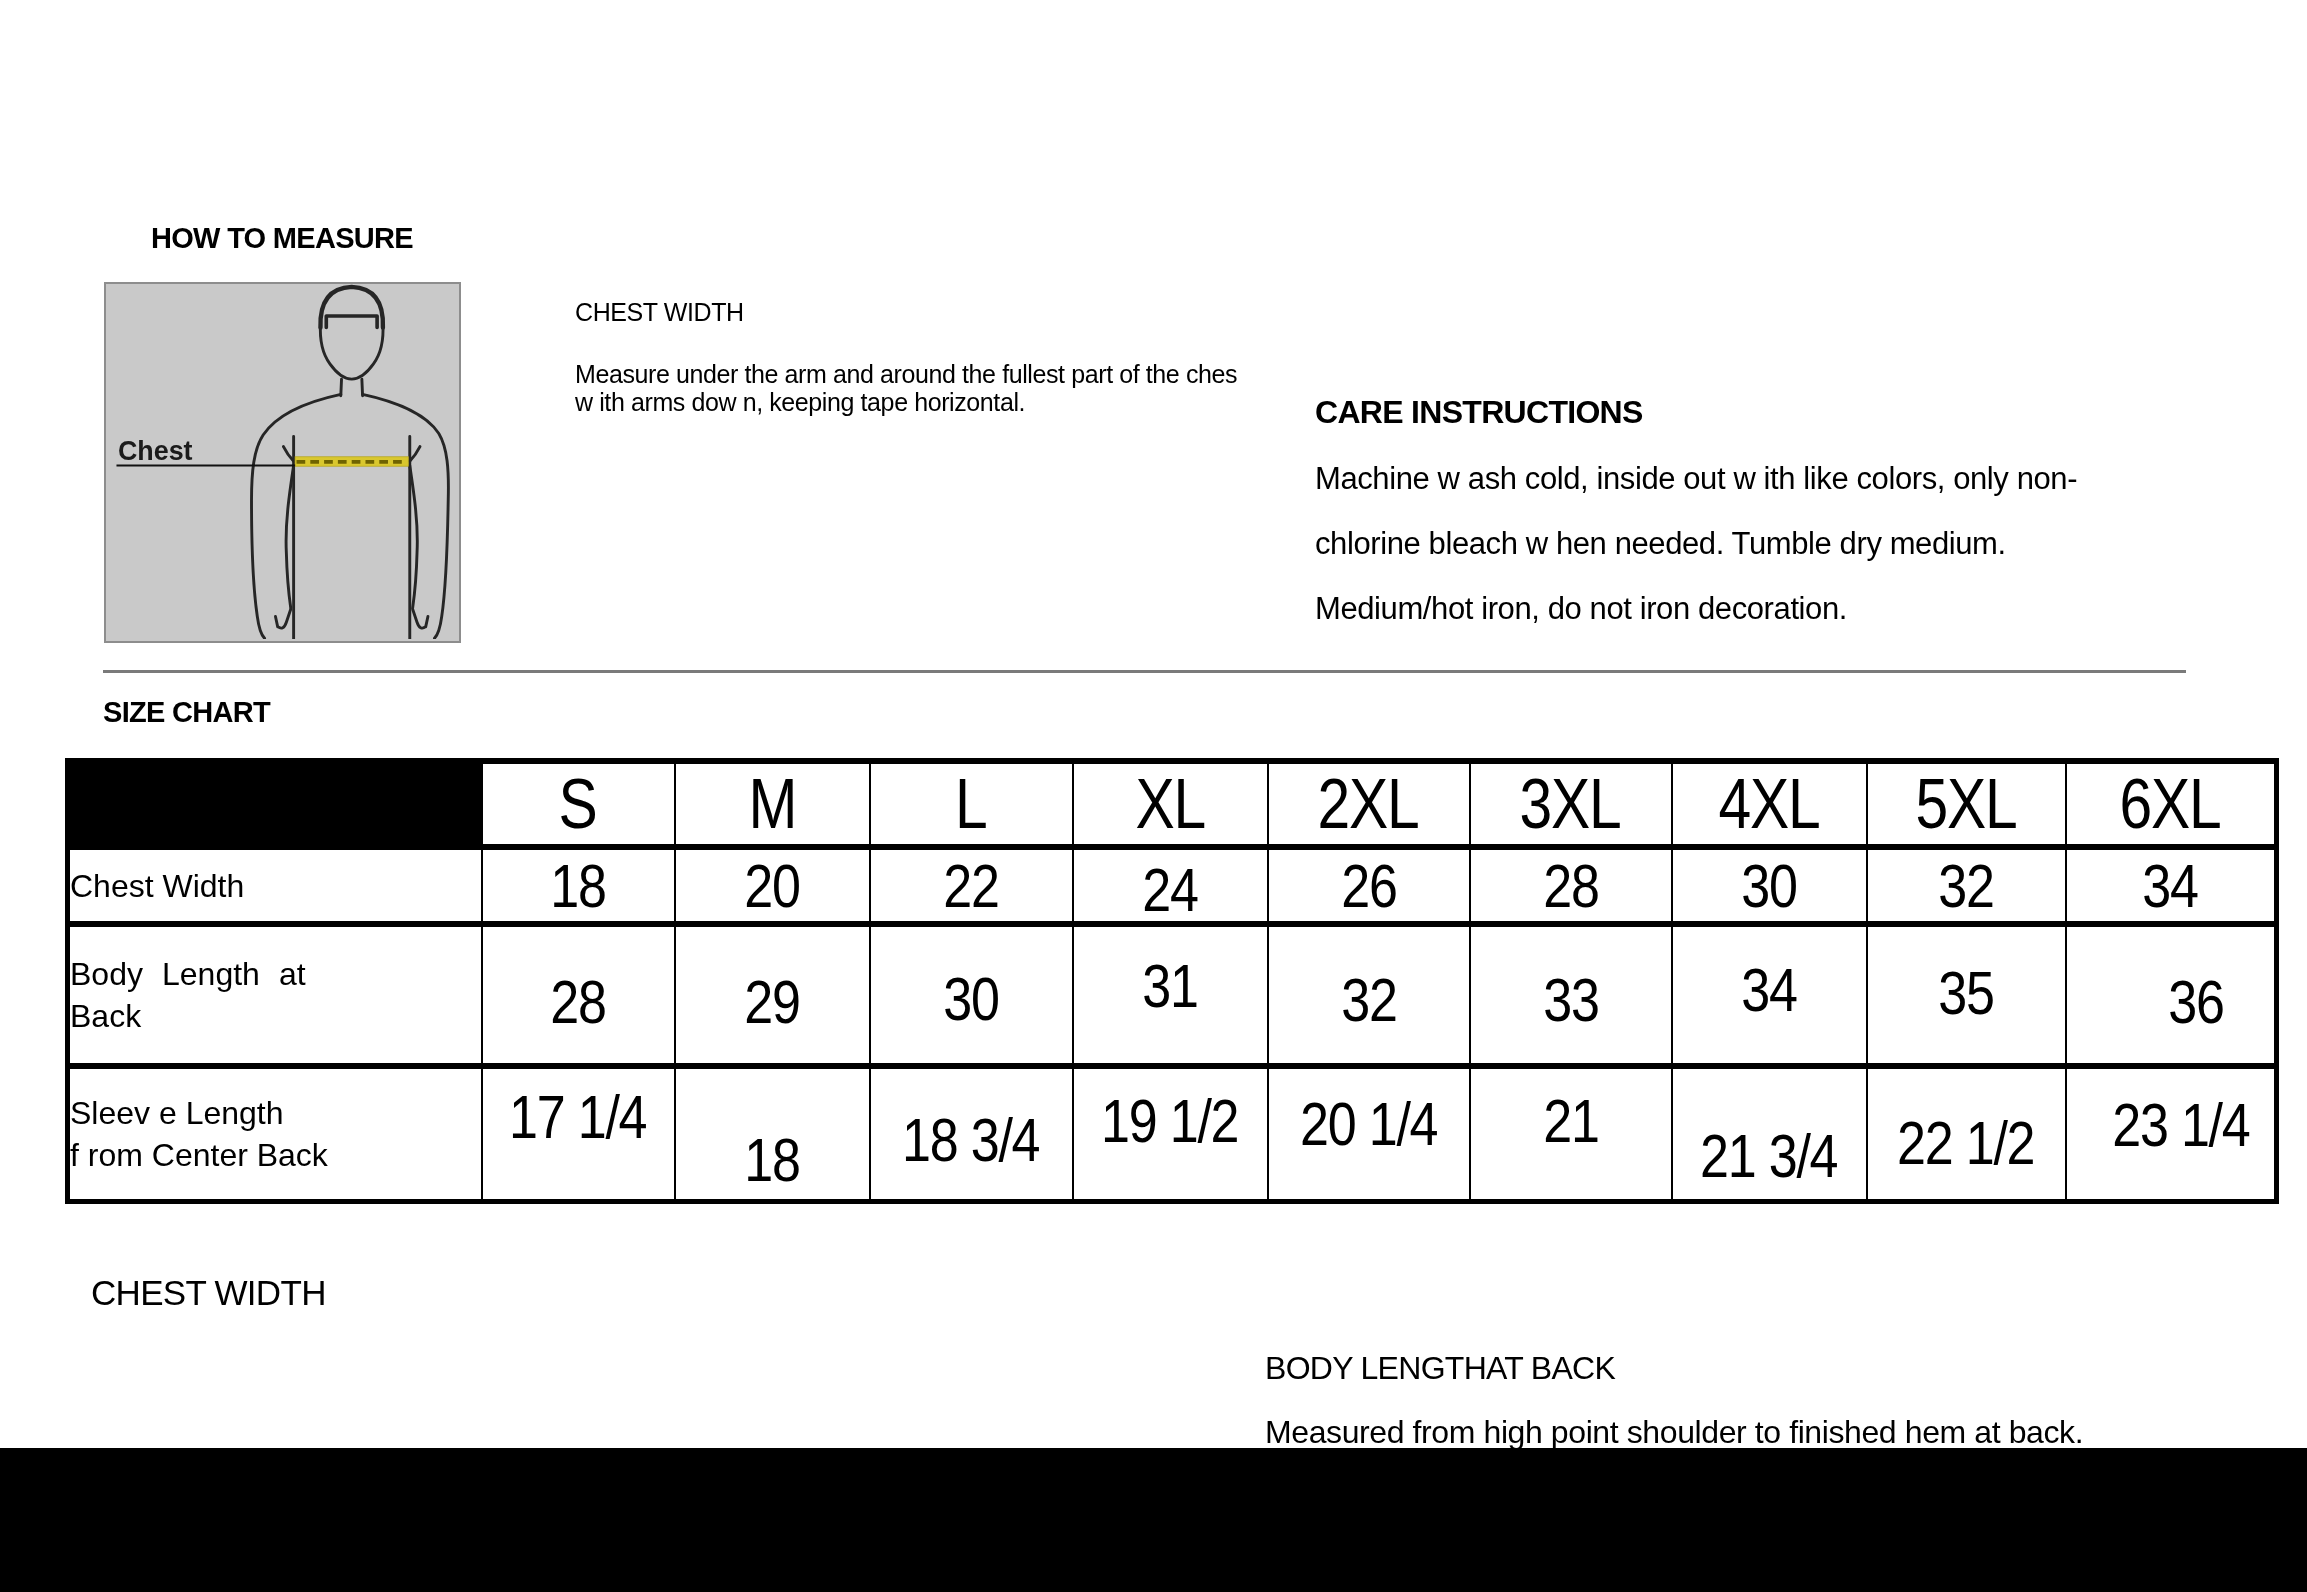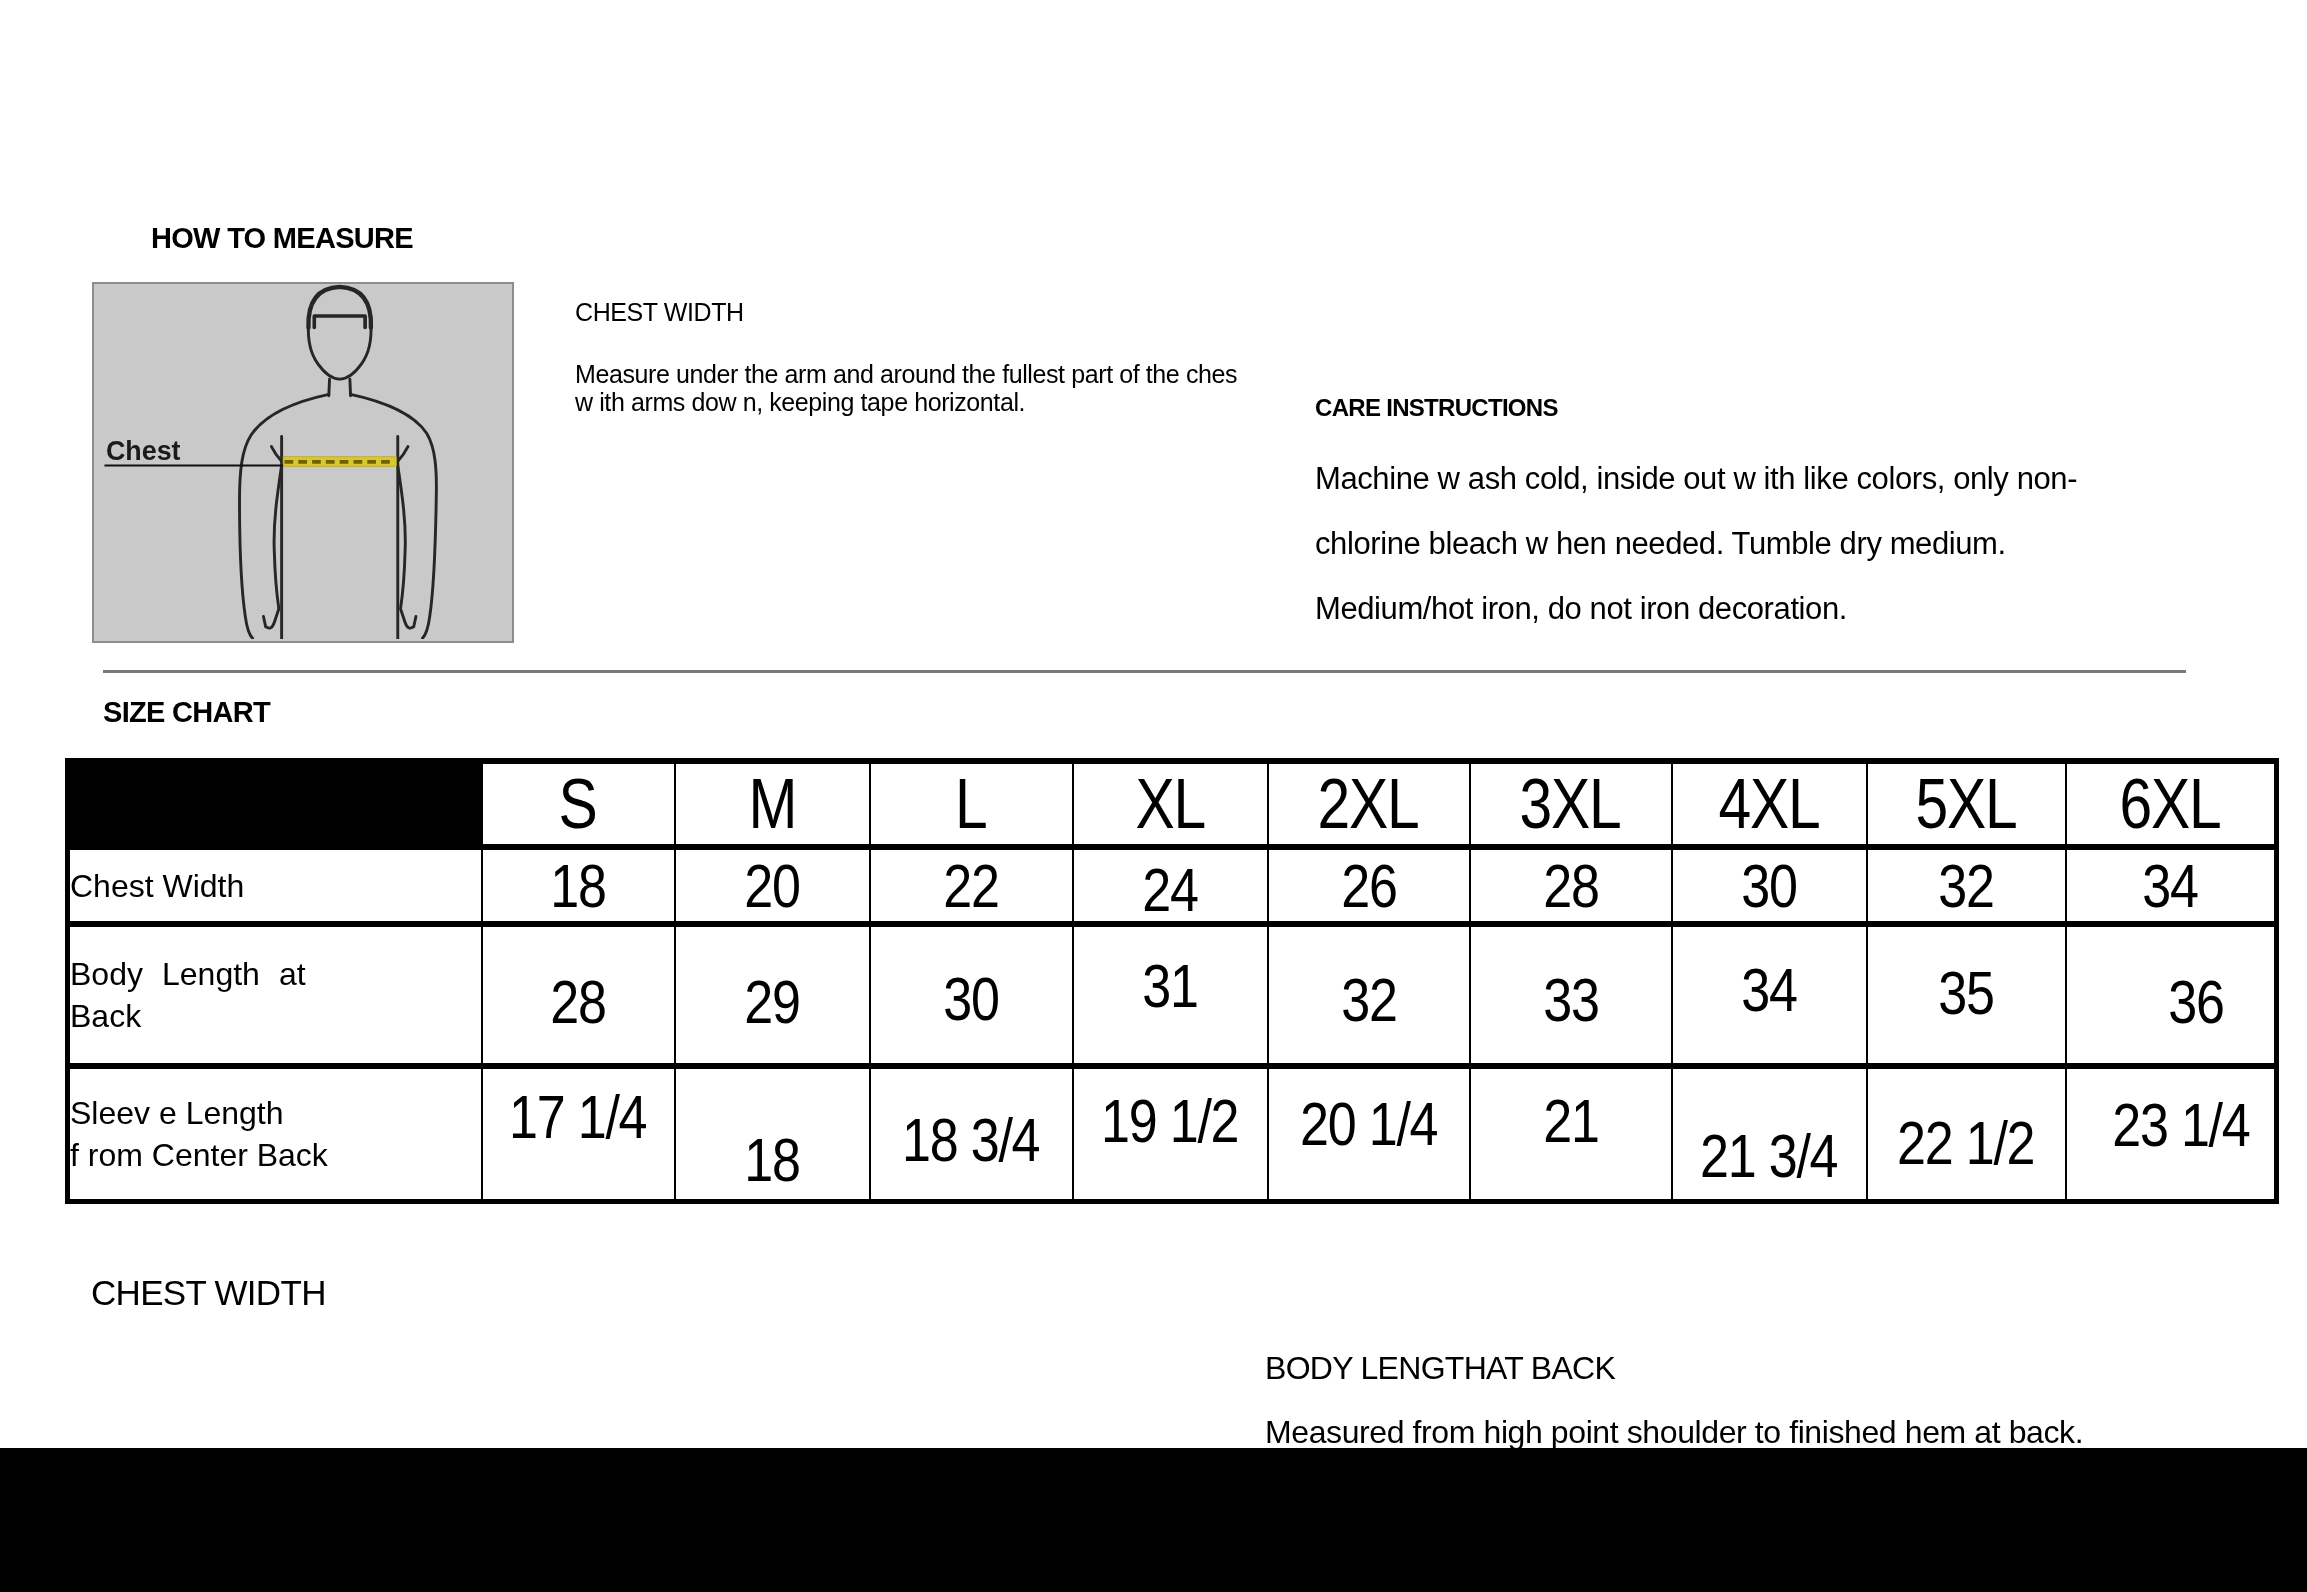--- a/index.html
+++ b/index.html
@@ -5,24 +5,24 @@
   html,body{margin:0;padding:0;background:#ffffff;}
   #page{
     position:relative;width:2307px;height:1592px;background:#ffffff;overflow:hidden;
     font-family:"Liberation Sans","DejaVu Sans",sans-serif;color:#000;
   }
   .abs{position:absolute;}
   .pre{white-space:pre;}
 
   
   .h1{font-size:29px;font-weight:700;letter-spacing:-0.7px;}
-  .figure-box{left:92px;top:282px;width:422px;height:361px;background:#c9c9c9;
+  .figure-box{left:104px;top:282px;width:357px;height:361px;background:#c9c9c9;
     border:2.9px solid #8d8d8d;box-sizing:border-box;}
   .chest-block{font-size:25px;letter-spacing:-0.4px;}
-  .care-title{font-size:24px;font-weight:700;letter-spacing:-0.7px;}
+  .care-title{font-size:32px;font-weight:700;letter-spacing:-0.7px;}
   .care-line{font-size:31px;letter-spacing:-0.4px;}
 
   .divider{left:103px;top:670px;width:2083px;height:2.9px;background:#7a7a7a;}
   .size-chart-title{left:103px;top:696px;font-size:29px;font-weight:700;letter-spacing:-0.7px;}
 
   
   table.size{position:absolute;left:65px;top:758px;width:2208px;border-collapse:collapse;
     table-layout:fixed;border:5.8px solid #000;}
   table.size tr{border-top:6.5px solid #000;}
   table.size td,table.size th{border-left:2.9px solid #000;border-right:2.9px solid #000;

